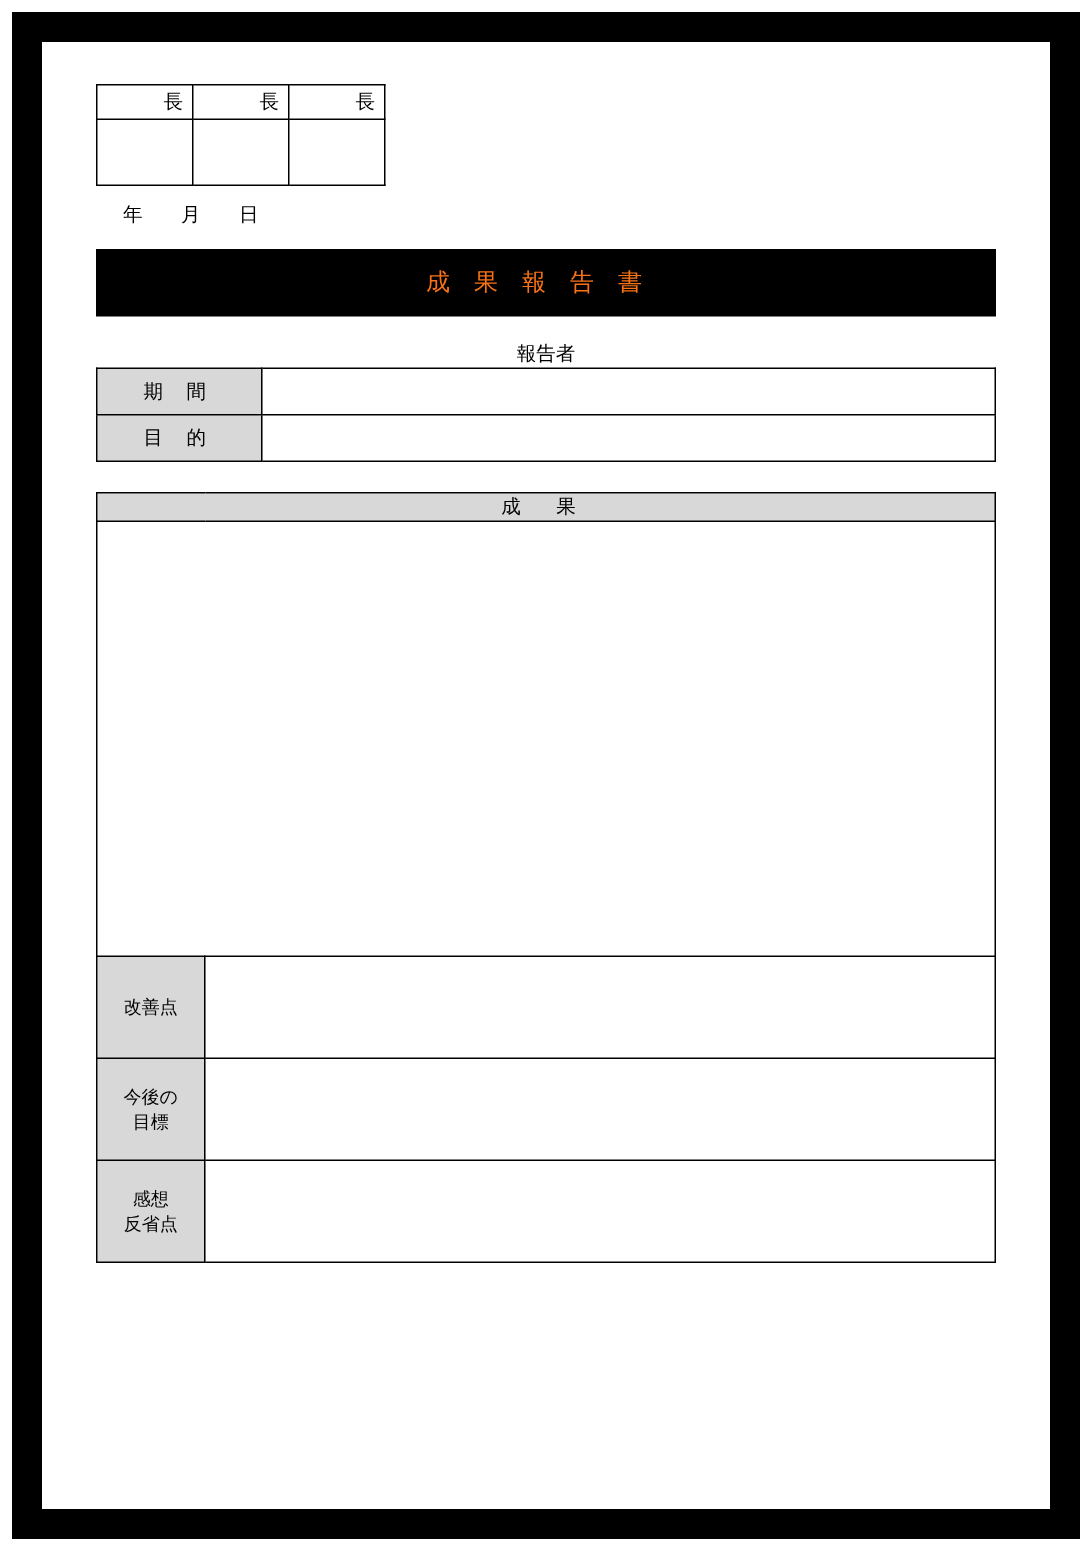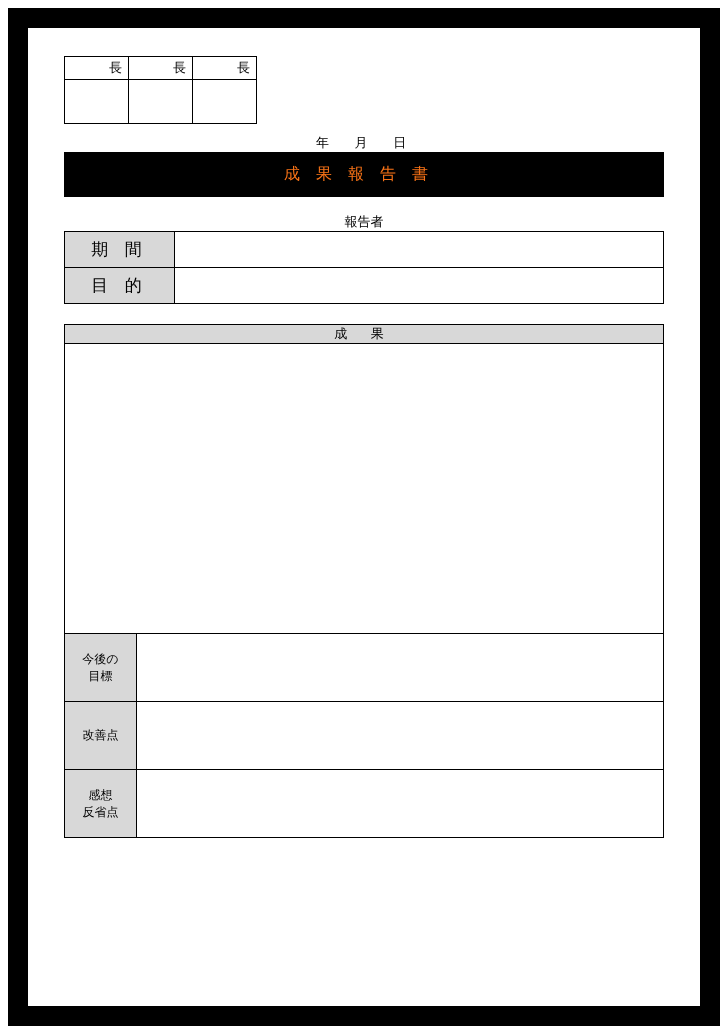--- a/index.html
+++ b/index.html
@@ -24,25 +24,25 @@
   .approval-table td {
     border: 1px solid #000;
     width: 64px;
     text-align: right;
     font-size: 13px;
     padding: 2px 6px 2px 2px;
   }
   .approval-table tr.head td { height: 18px; }
   .approval-table tr.stamp td { height: 44px; }
   .date-line {
-    text-align: center;
+    text-align: left;
     font-size: 13px;
     letter-spacing: 2px;
     padding-right: 22px;
-    margin-bottom: 0;
+    margin-bottom: 14px;
   }
   .date-line span { margin-left: 18px; }
   .title-bar {
     background: #000;
     color: #f97316;
     text-align: center;
     font-size: 16px;
     letter-spacing: 16px;
     padding: 12px 0;
     margin-bottom: 16px;
@@ -52,21 +52,21 @@
     font-size: 13px;
     margin-bottom: 0;
   }
   .info-table {
     width: 100%;
     border-collapse: collapse;
     margin-bottom: 20px;
   }
   .info-table td {
     border: 1px solid #000;
-    font-size: 17px;
+    font-size: 13px;
   }
   .info-table td.label {
     background: #d8d8d8;
     width: 110px;
     text-align: center;
     letter-spacing: 6px;
     padding: 6px 0;
   }
   .info-table tr.tall td { height: 52px; }
   .info-table td.value { }
@@ -140,28 +140,28 @@
 
   <table class="result-table">
     <tbody>
         <tr>
       <td class="header" colspan="2">成 果</td>
     </tr>
     <tr>
       <td class="big-body" colspan="2"></td>
     </tr>
     <tr class="sub">
+      <td class="side-label">改善点</td>
+      <td></td>
+    </tr>
+    <tr class="sub">
       <td class="side-label">
         <div>今後の</div>
         <div>目標</div>
       </td>
-      <td></td>
-    </tr>
-    <tr class="sub">
-      <td class="side-label">改善点</td>
       <td></td>
     </tr>
     <tr class="sub">
       <td class="side-label">
         <div>感想</div>
         <div>反省点</div>
       </td>
       <td></td>
     </tr>
   </tbody>

